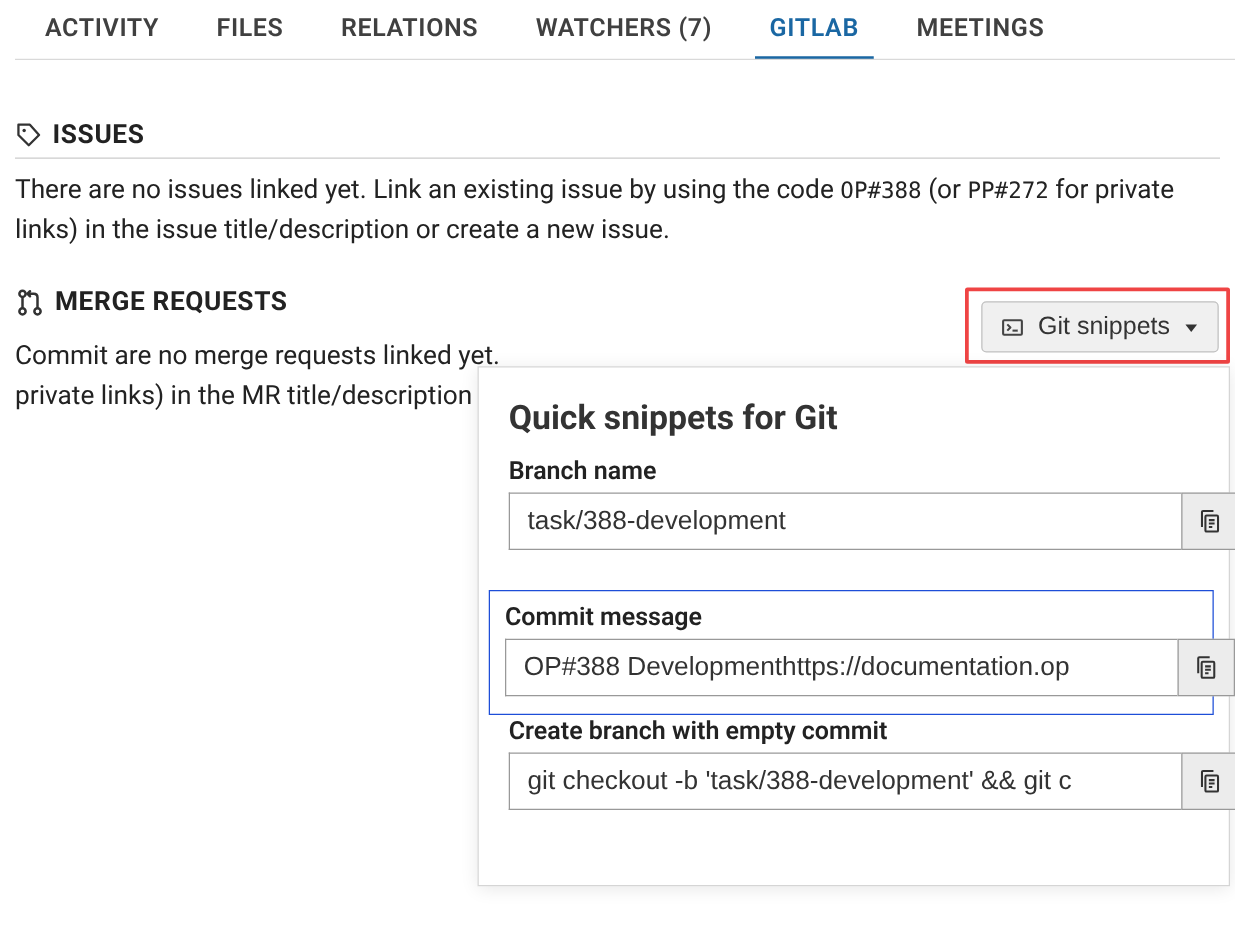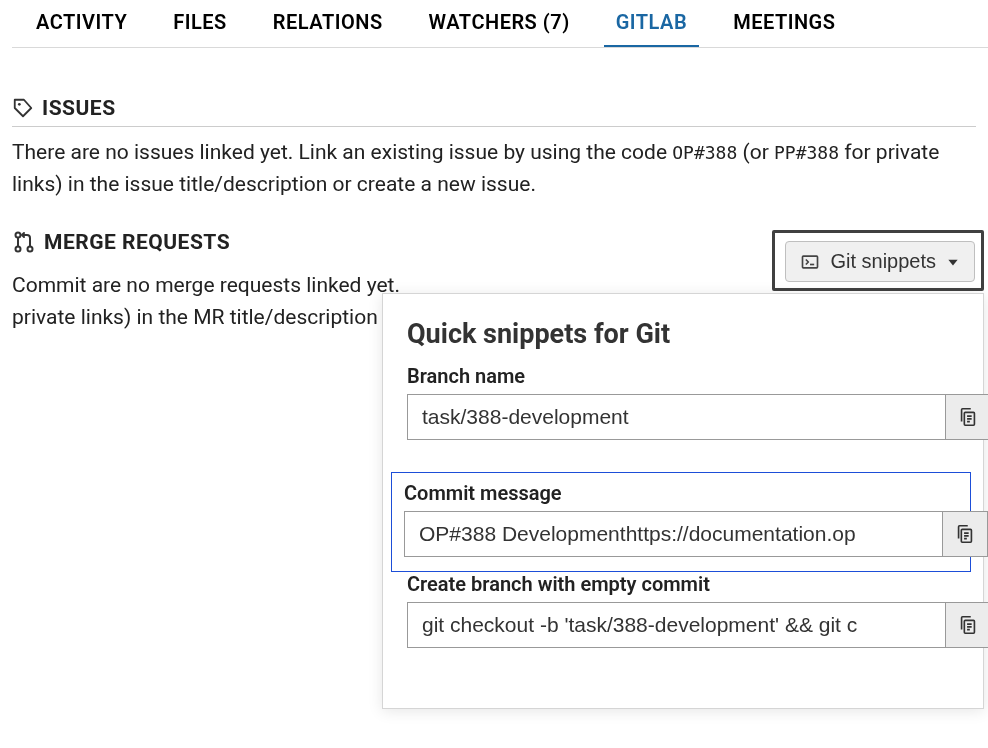--- a/index.html
+++ b/index.html
@@ -24,21 +24,21 @@
     position: absolute;
     left: 12px;
     right: 0;
     bottom: 0;
     border-bottom: 1px solid #d9d9d9;
   }
   .tab {
     font-weight: 600;
     font-size: 20px;
     letter-spacing: 0.5px;
-    color: #000000;
+    color: #404040;
     padding-bottom: 14px;
     cursor: pointer;
     position: relative;
   }
   .tab.active {
     color: #1a67a3;
   }
   .tab.active::after {
     content: "";
     position: absolute;
@@ -79,21 +79,21 @@
   .inline-code {
     font-family: ui-monospace, "SF Mono", Menlo, Consolas, monospace;
     font-size: 18px;
   }
 
   
   .snippets-btn-wrap {
     position: absolute;
     right: 4px;
     top: 134px;
-    border: 3px solid #404040;
+    border: 3px solid #ef4444;
     border-radius: 2px;
     padding: 8px 6px 6px 10px;
   }
   .snippets-btn {
     display: flex;
     align-items: center;
     gap: 10px;
     background: #f0f0f0;
     border: 1px solid #bfbfbf;
     border-radius: 4px;
@@ -180,21 +180,21 @@
 <div class="content">
 
   <div class="section-heading first">
     <svg width="22" height="22" viewBox="0 0 24 24" fill="none" stroke="#333" stroke-width="2" stroke-linejoin="round">
       <path d="M3 3 L13 3 L21 12 L12 21 L3 12 Z"></path>
       <circle cx="8" cy="8" r="1.5" fill="#333" stroke="none"></circle>
     </svg>
     <span>ISSUES</span>
   </div>
   <div class="section-body">
-    <span>There are no issues linked yet. Link an existing issue by using the code </span><code class="inline-code">OP#388</code><span> (or </span><code class="inline-code">PP#388</code><span> for private links) in the issue title/description or create a new issue.</span>
+    <span>There are no issues linked yet. Link an existing issue by using the code </span><code class="inline-code">OP#388</code><span> (or </span><code class="inline-code">PP#272</code><span> for private links) in the issue title/description or create a new issue.</span>
   </div>
 
   <div class="section-heading second">
     <svg width="24" height="24" viewBox="0 0 24 24" fill="none" stroke="#333" stroke-width="2">
       <circle cx="6" cy="5" r="2.5"></circle>
       <circle cx="6" cy="19" r="2.5"></circle>
       <circle cx="18" cy="19" r="2.5"></circle>
       <path d="M6 7.5 L6 16.5"></path>
       <path d="M10 5 L15 5 Q18 5 18 8 L18 16.5"></path>
       <path d="M12 3 L10 5 L12 7" stroke-linecap="round"></path>

